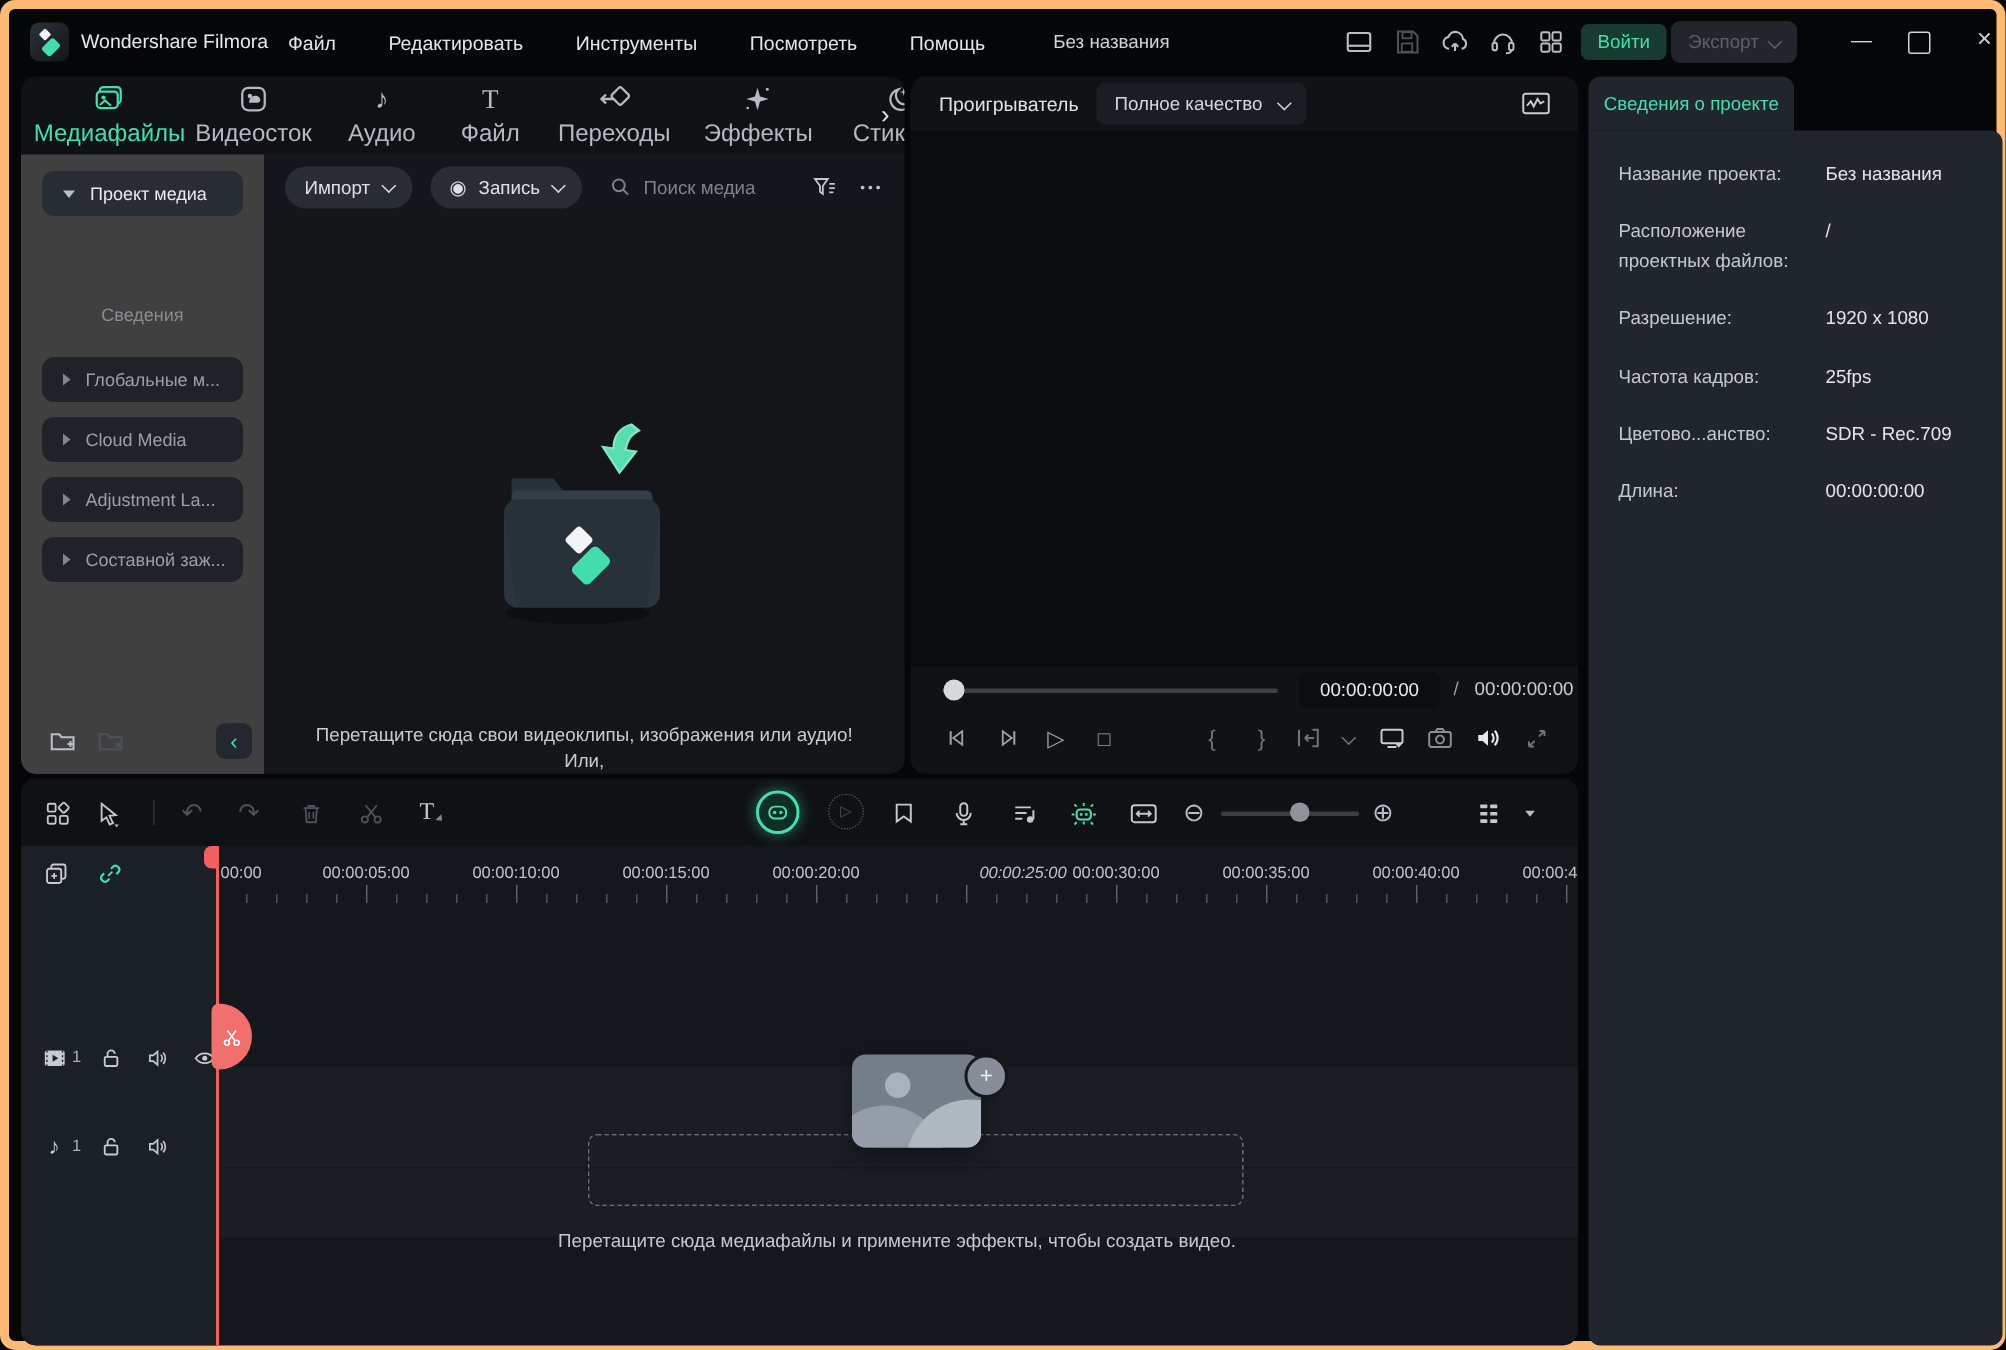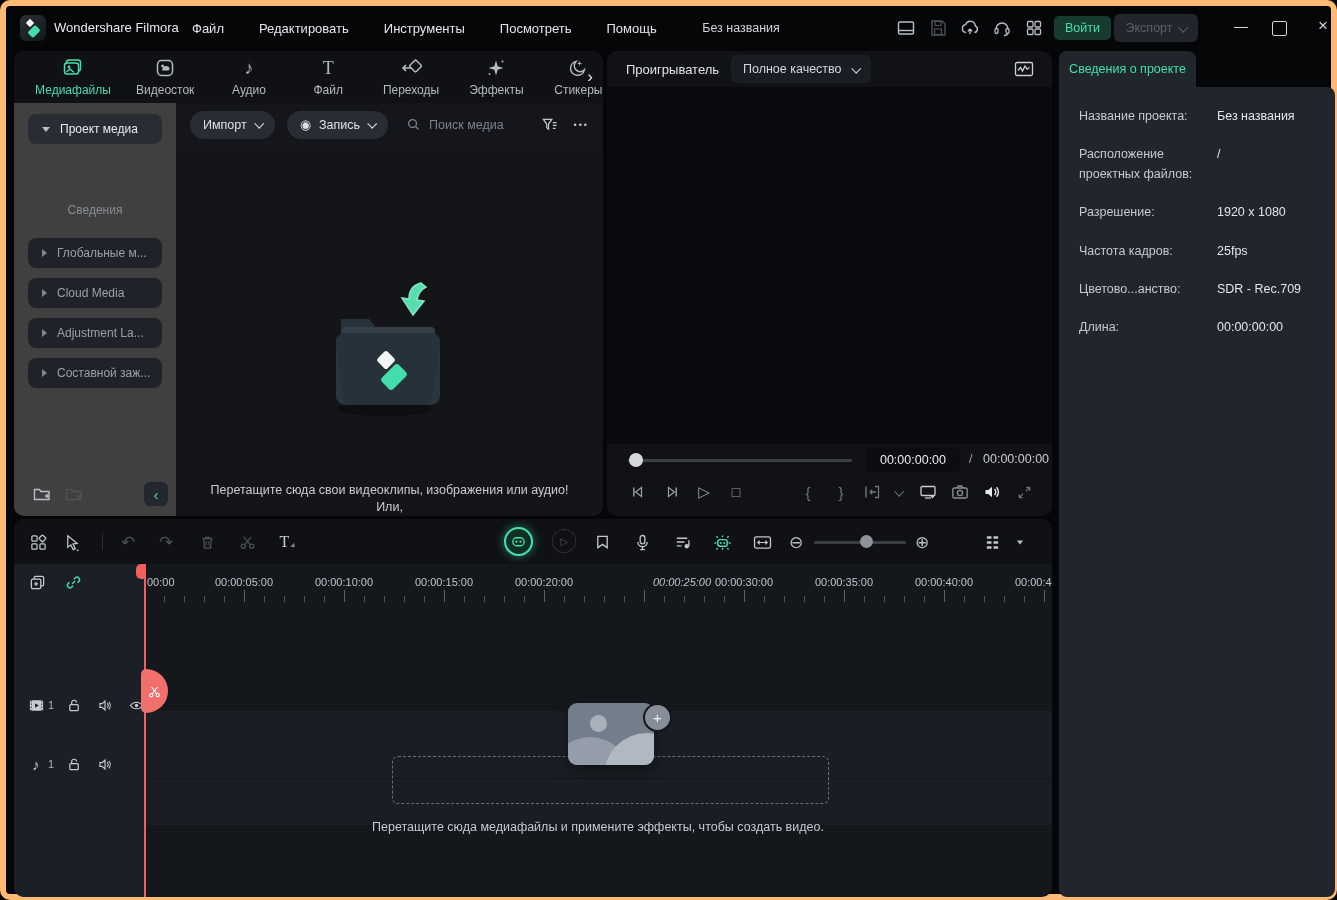--- a/index.html
+++ b/index.html
@@ -24,21 +24,21 @@
     color:#5a616a;font-size:12.5px;display:flex;align-items:center;justify-content:center;gap:7px;box-sizing:border-box;}
   .chev{width:6px;height:6px;border-right:1.5px solid currentColor;border-bottom:1.5px solid currentColor;
     transform:rotate(45deg) translateY(-1px);display:inline-block;}
   .win-min{position:absolute;left:1224px;top:12px;width:22px;text-align:center;color:#cfd4d9;font-size:14px;}
   .win-max{position:absolute;left:1266px;top:15px;width:13px;height:13px;border:1.5px solid #cfd4d9;border-radius:2px;}
   .win-close{position:absolute;left:1306px;top:10px;width:22px;text-align:center;color:#cfd4d9;font-size:17px;}
   
   .left-panel{position:absolute;left:8px;top:45px;width:589px;height:465px;background:#101216;border-radius:10px;overflow:hidden;}
   .tabs-strip{position:absolute;left:0;top:0;width:589px;height:52px;background:#0f1115;display:flex;align-items:center;padding-left:26px;gap:30px;box-sizing:border-box;}
   .mtab{display:flex;flex-direction:column;align-items:center;gap:4px;color:#b4bac1;width:66px;}
-  .mtab .lbl{font-size:12px;white-space:nowrap;}
+  .mtab .lbl{font-size:16px;white-space:nowrap;}
   .mtab.active{color:#45dfab;}
   .tabs-more{position:absolute;right:10px;top:16px;color:#e6e9ec;font-size:17px;}
   .sidebar{position:absolute;left:0;top:52px;width:162px;height:413px;background:#404040;}
   .pill{position:absolute;left:14px;width:134px;height:30px;border-radius:8px;background:#1f2329;color:#99a0a8;
     font-size:12px;display:flex;align-items:center;padding-left:14px;gap:10px;box-sizing:border-box;white-space:nowrap;}
   .pill.active{background:#282d34;color:#e8ebee;}
   .caret-r{width:0;height:0;border-left:5px solid #7e858d;border-top:4px solid transparent;border-bottom:4px solid transparent;}
   .caret-d{width:0;height:0;border-top:5px solid #b9bfc6;border-left:4px solid transparent;border-right:4px solid transparent;}
   .catalog{position:absolute;left:0;top:100px;width:162px;text-align:center;font-size:12px;color:#878d95;}
   .sb-bottom{position:absolute;left:0;bottom:10px;width:162px;height:24px;}

